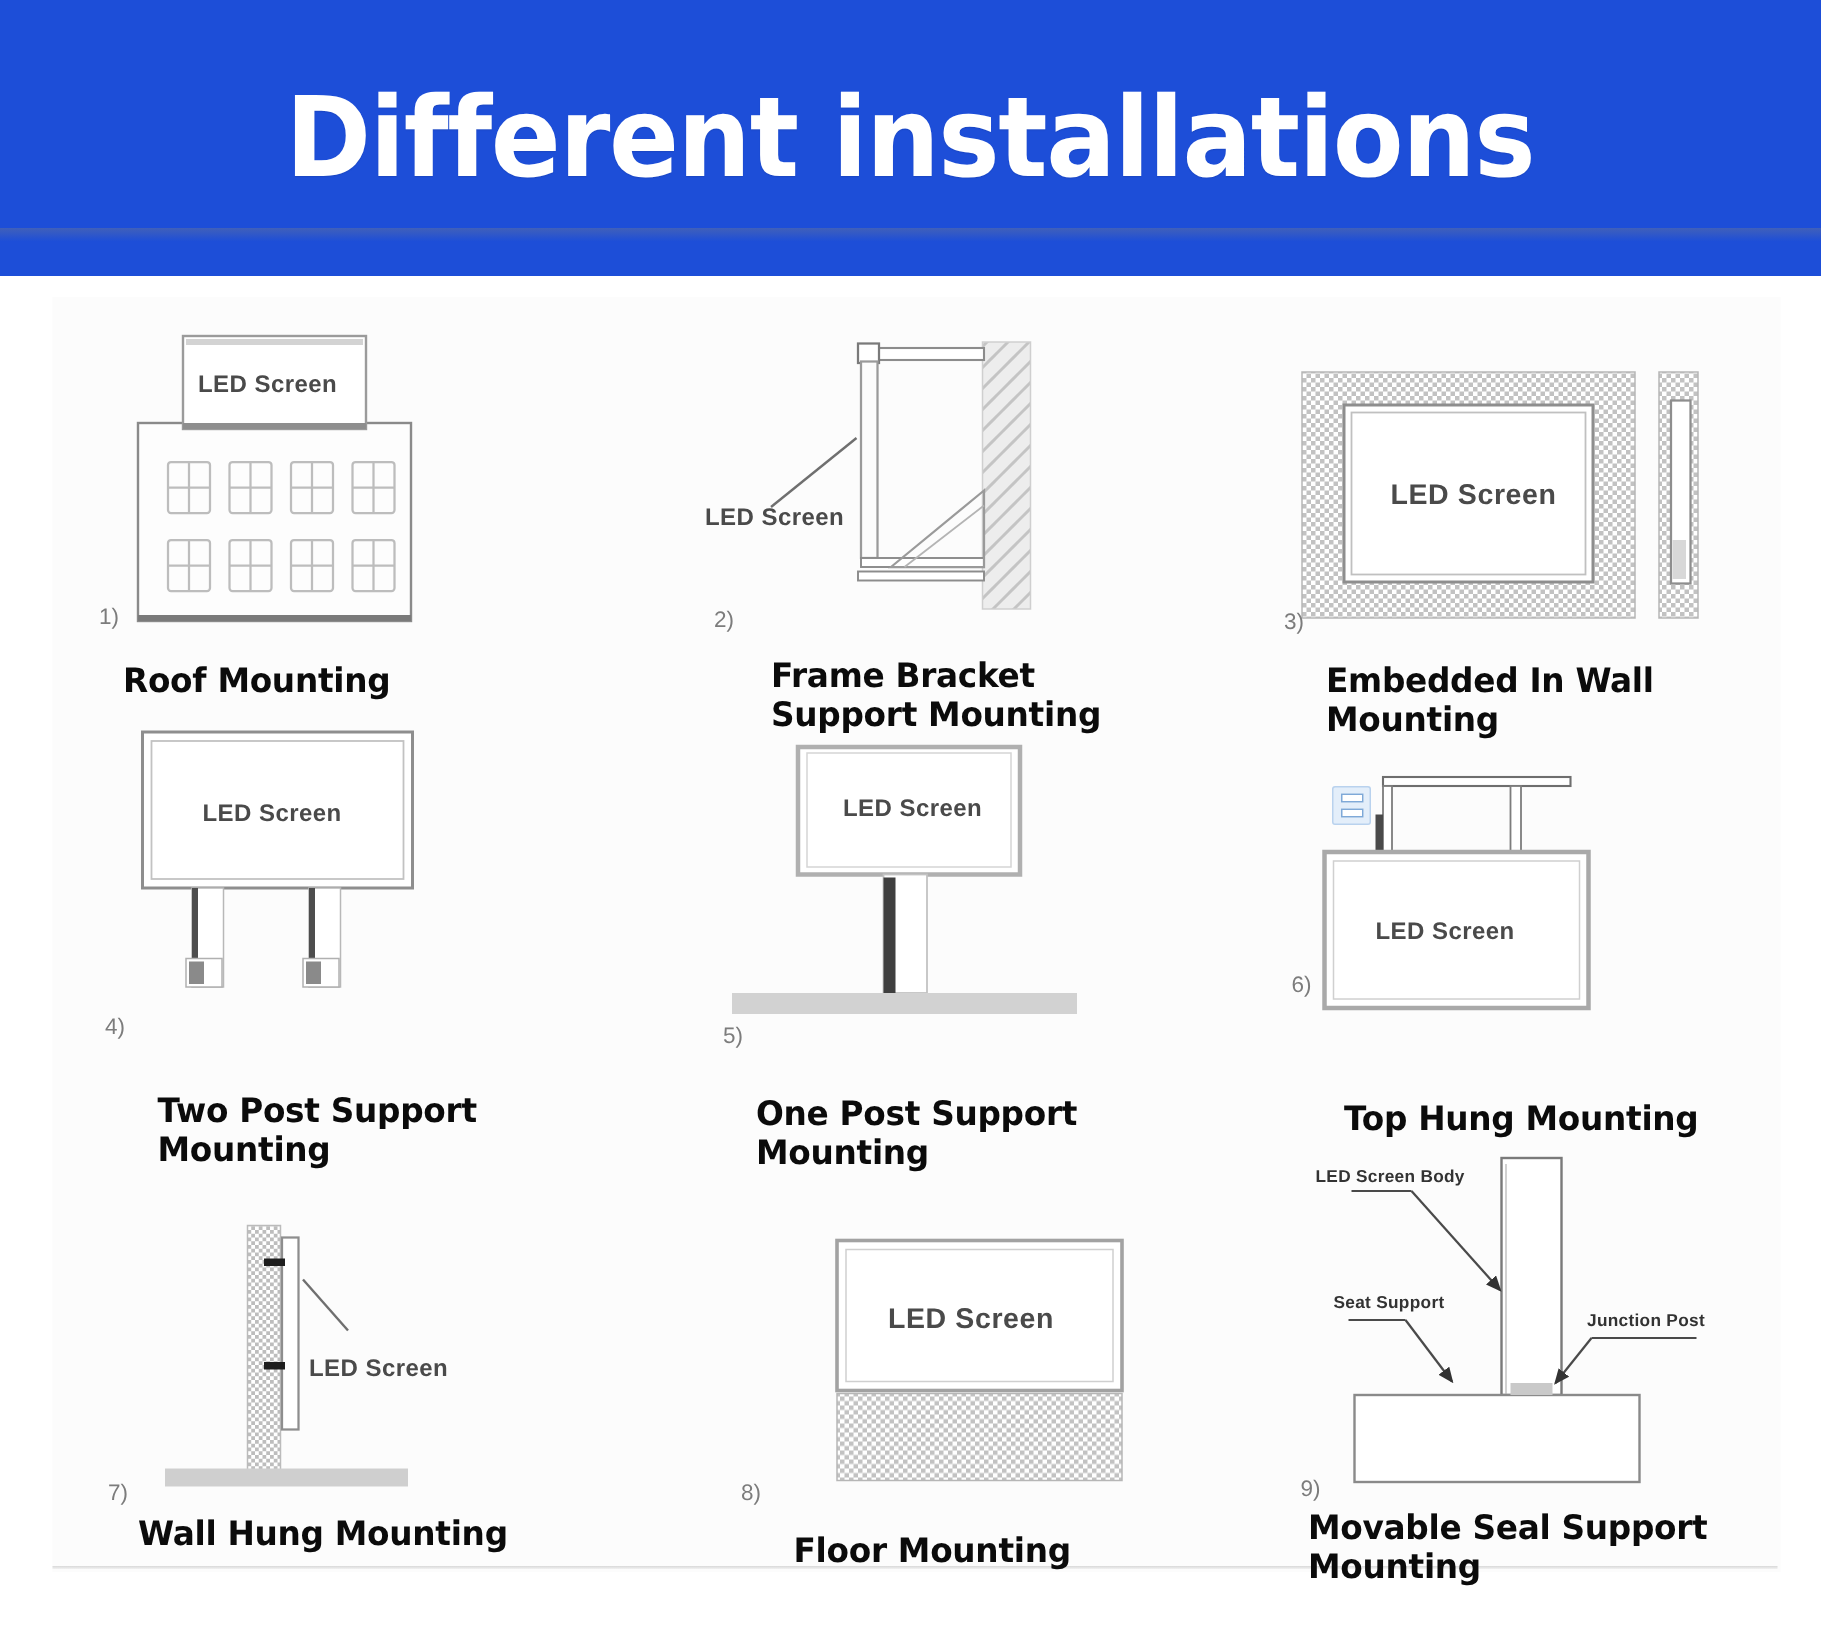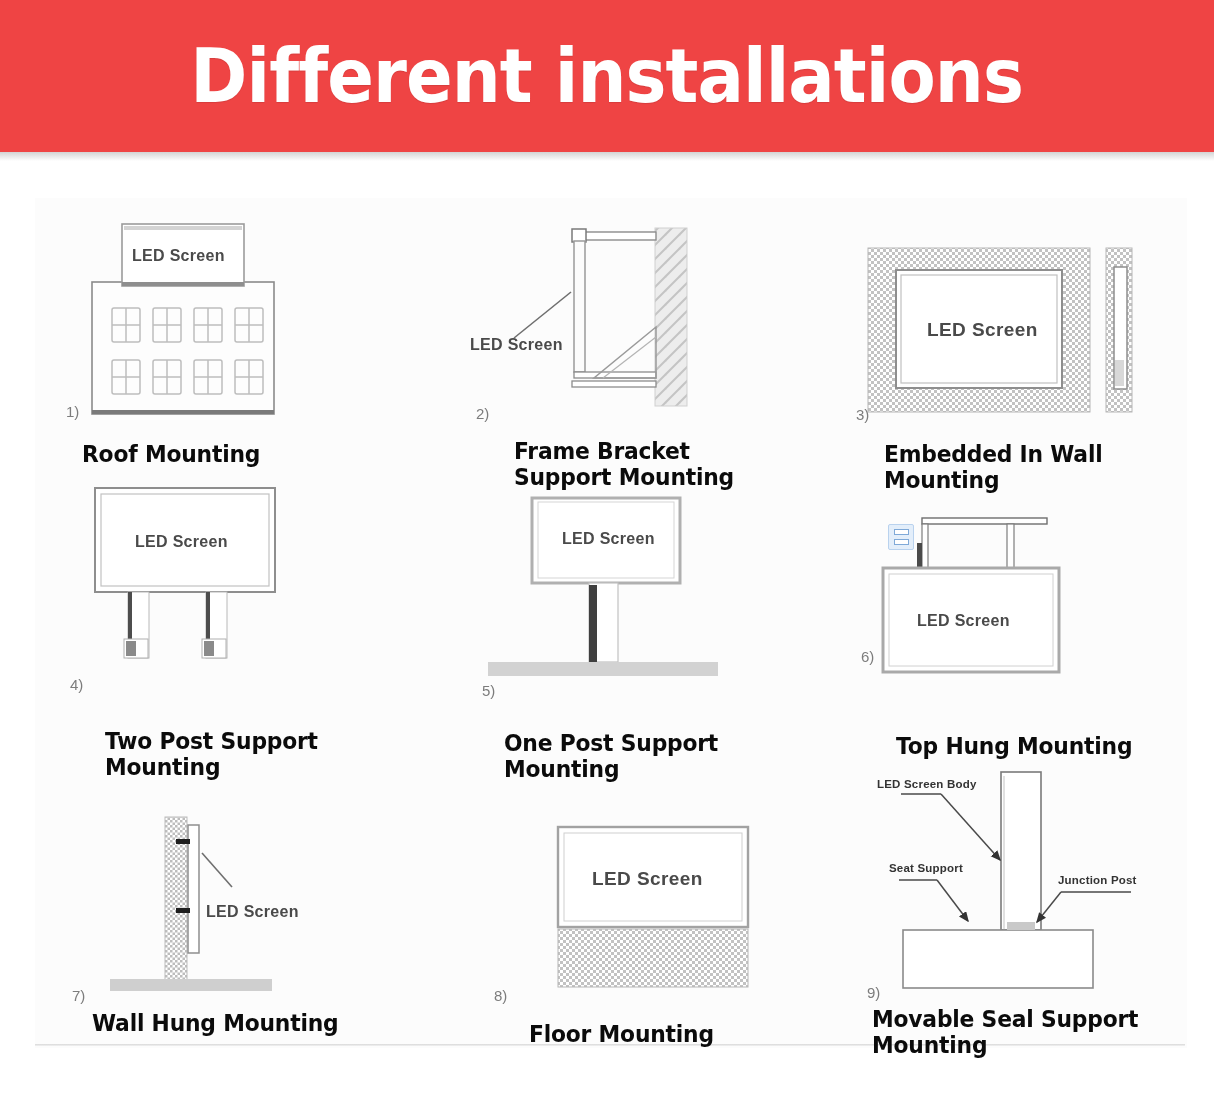--- a/index.html
+++ b/index.html
@@ -14,22 +14,22 @@
   #page {
     position: relative;
     width: 1214px; height: 1101px;
     background: #ffffff;
   }
 
   
   #header-band {
     position: absolute;
     left: 0; top: 0;
-    width: 1214px; height: 152px;
-    background: #ef4444;
+    width: 1214px; height: 184px;
+    background: #1d4ed8;
     display: flex;
     align-items: center;
     justify-content: center;
   }
   #header-title {
     color: #ffffff;
     font-family: "DejaVu Sans", "Liberation Sans", sans-serif;
     font-weight: 700;
     font-size: 74px;
     letter-spacing: -1px;

